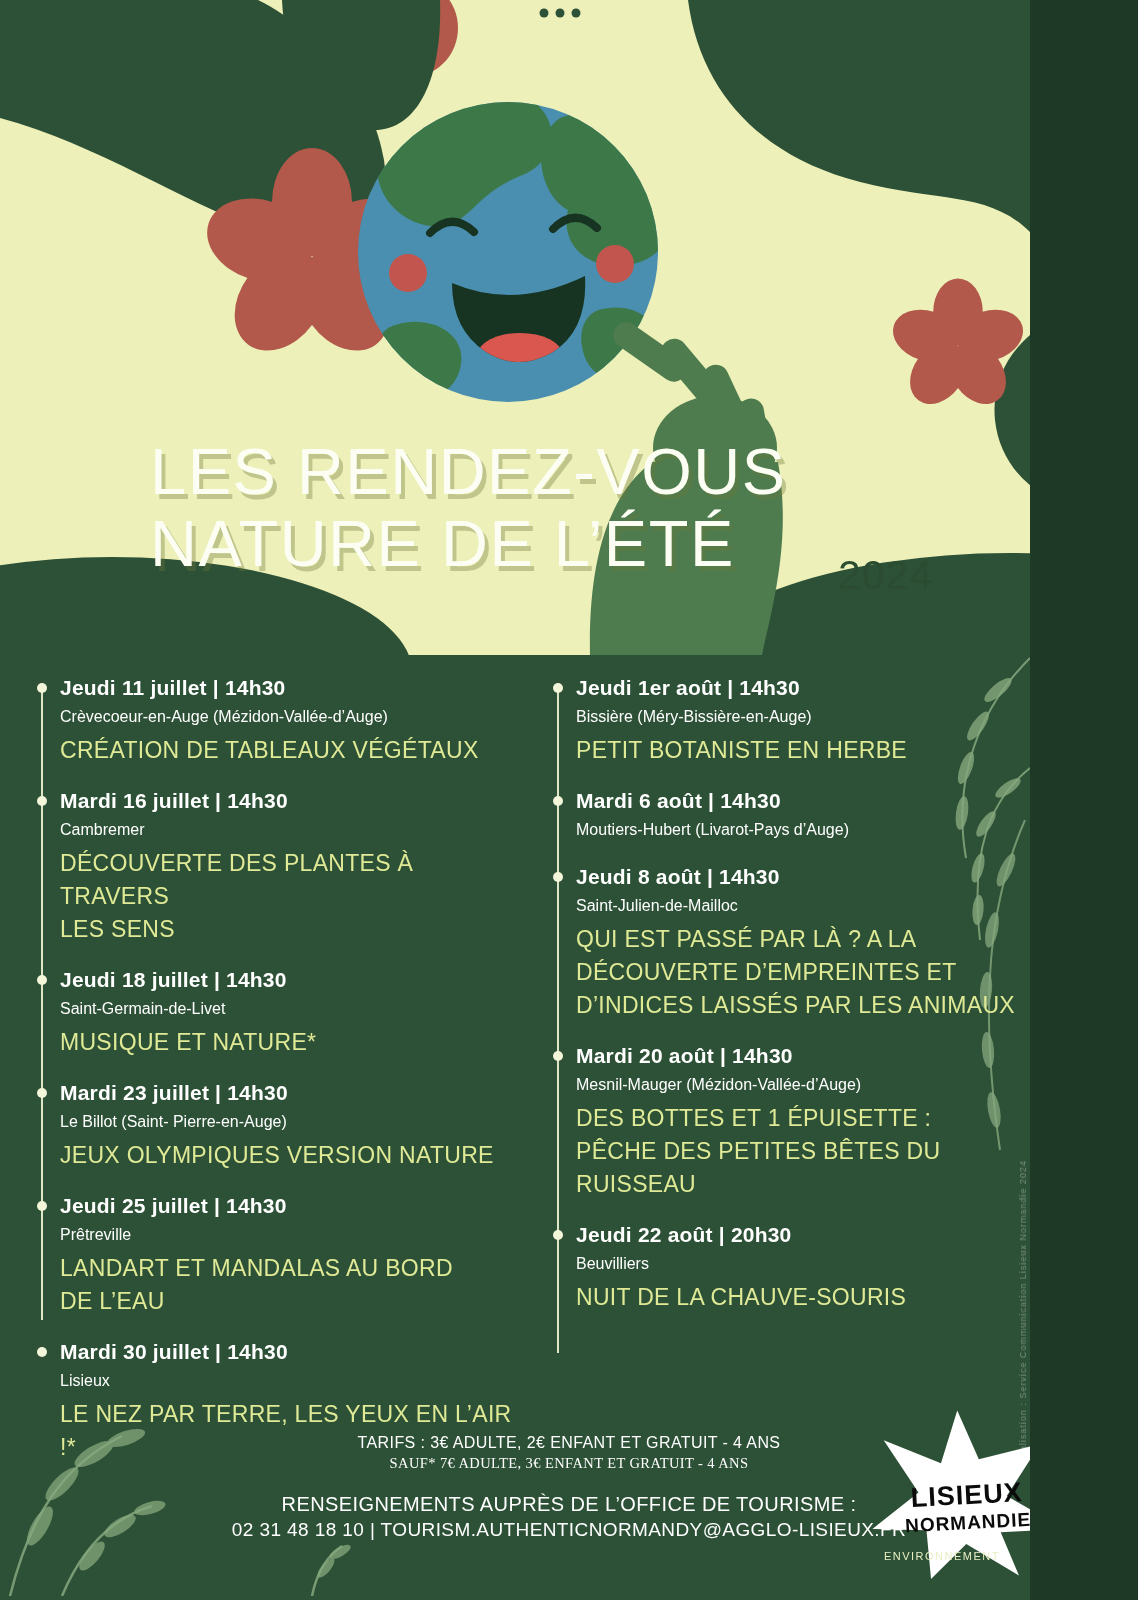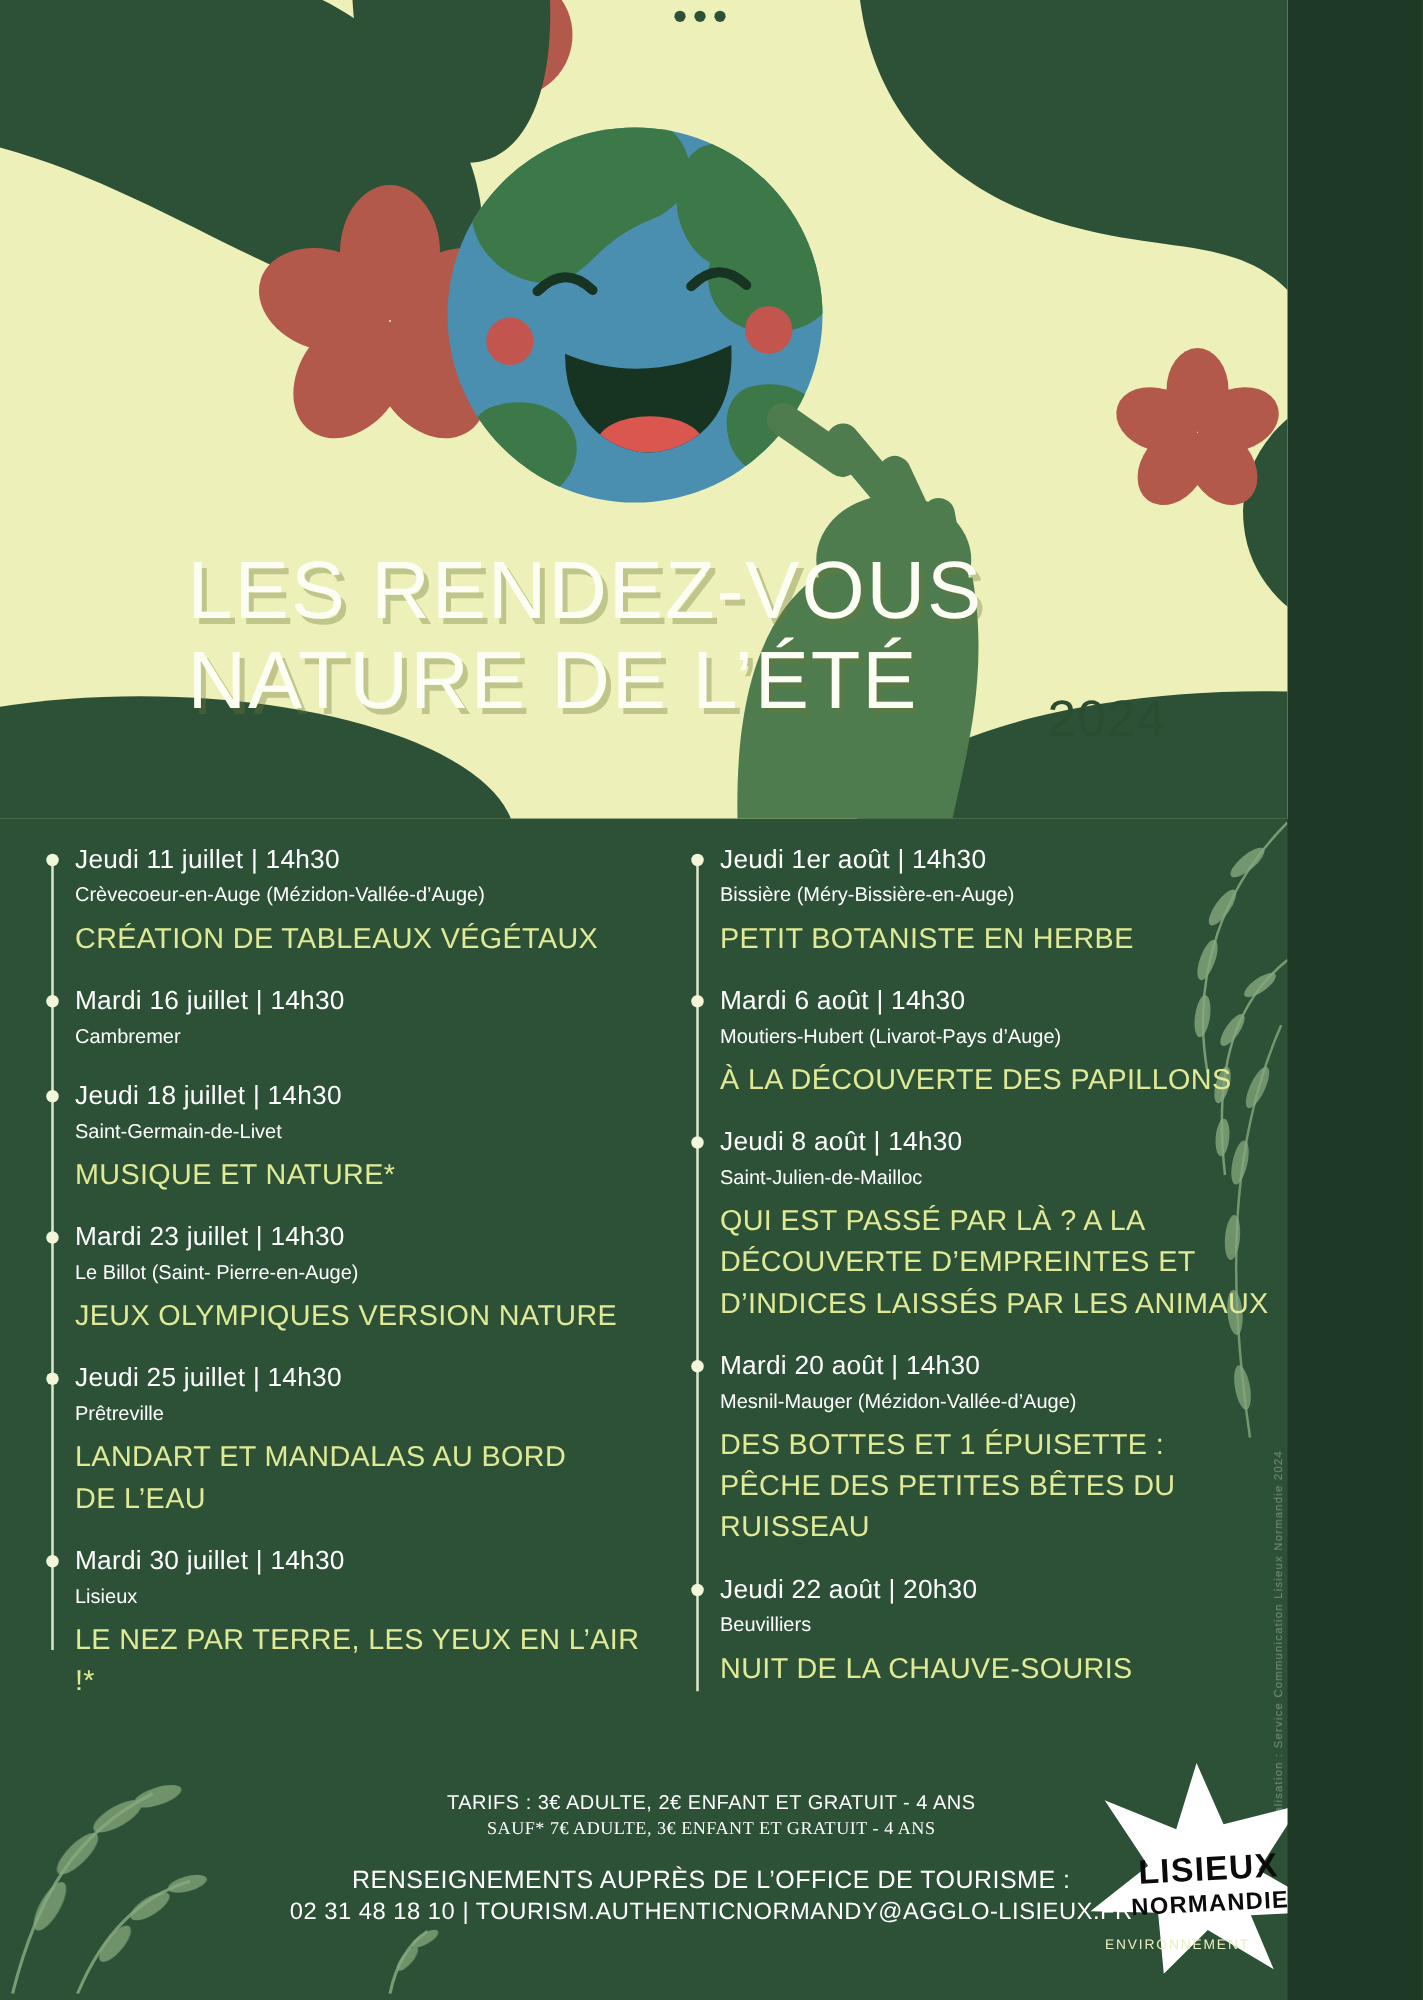--- a/index.html
+++ b/index.html
@@ -29,21 +29,21 @@
 
   .col-line { position:absolute; left:3px; width:2px; background:rgba(243,246,216,0.9); }
   .col-july  .col-line { top:14px; height:632px; }
   .col-august .col-line { top:14px; height:665px; }
 
   .event { position:relative; padding-left:22px; margin-bottom:20px; }
   .event-dot {
     position:absolute; left:-1px; top:9px; width:10px; height:10px;
     border-radius:50%; background:#f3f6d8;
   }
-  .event-date { font-size:21px; line-height:28px; color:#ffffff; font-weight:400; margin-bottom:2px; letter-spacing:0.2px; }
+  .event-date { font-size:21px; line-height:28px; color:#ffffff; font-weight:700; margin-bottom:2px; letter-spacing:0.2px; }
   .event-location { font-size:16px; line-height:26px; color:#ffffff; font-weight:400; margin-bottom:4px; }
   .event-title { font-size:23px; line-height:33px; color:#e0ea96; font-weight:400; letter-spacing:0.3px; white-space:pre-line; }
 
   
   .footer { position:absolute; top:1432px; left:0; width:1138px; text-align:center; z-index:3; color:#ffffff; }
   .tarifs-1 { font-size:16px; line-height:21px; letter-spacing:0.4px; }
   .tarifs-2 { font-size:14.5px; line-height:20px; letter-spacing:0.4px;font-family:Liberation Serif, serif; }
   .info-line { margin-top:18px; font-size:20px; line-height:26px; letter-spacing:0.4px; }
   .contact-line { font-size:19px; line-height:26px; letter-spacing:0.4px; }
 
@@ -160,20 +160,22 @@
       <span class="event-dot"></span>
       <div class="event-date">Jeudi 11 juillet | 14h30</div>
       <div class="event-location">Crèvecoeur-en-Auge (Mézidon-Vallée-d’Auge)</div>
       <div class="event-title">CRÉATION DE TABLEAUX VÉGÉTAUX</div>
     </div>
 
     <div class="event">
       <span class="event-dot"></span>
       <div class="event-date">Mardi 16 juillet  | 14h30</div>
       <div class="event-location">Cambremer</div>
+      <div class="event-title">DÉCOUVERTE DES PLANTES À TRAVERS
+LES SENS</div>
     </div>
 
     <div class="event">
       <span class="event-dot"></span>
       <div class="event-date">Jeudi 18 juillet | 14h30</div>
       <div class="event-location">Saint-Germain-de-Livet</div>
       <div class="event-title">MUSIQUE ET NATURE*</div>
     </div>
 
     <div class="event">
@@ -206,21 +208,20 @@
       <span class="event-dot"></span>
       <div class="event-date">Jeudi 1er août | 14h30</div>
       <div class="event-location">Bissière (Méry-Bissière-en-Auge)</div>
       <div class="event-title">PETIT BOTANISTE EN HERBE</div>
     </div>
 
     <div class="event">
       <span class="event-dot"></span>
       <div class="event-date">Mardi 6 août | 14h30</div>
       <div class="event-location">Moutiers-Hubert (Livarot-Pays d’Auge)</div>
-      <div class="event-title">À LA DÉCOUVERTE DES PAPILLONS</div>
     </div>
 
     <div class="event">
       <span class="event-dot"></span>
       <div class="event-date">Jeudi 8 août | 14h30</div>
       <div class="event-location">Saint-Julien-de-Mailloc</div>
       <div class="event-title">QUI EST PASSÉ PAR LÀ ? A LA
 DÉCOUVERTE D’EMPREINTES ET
 D’INDICES LAISSÉS PAR LES ANIMAUX</div>
     </div>

